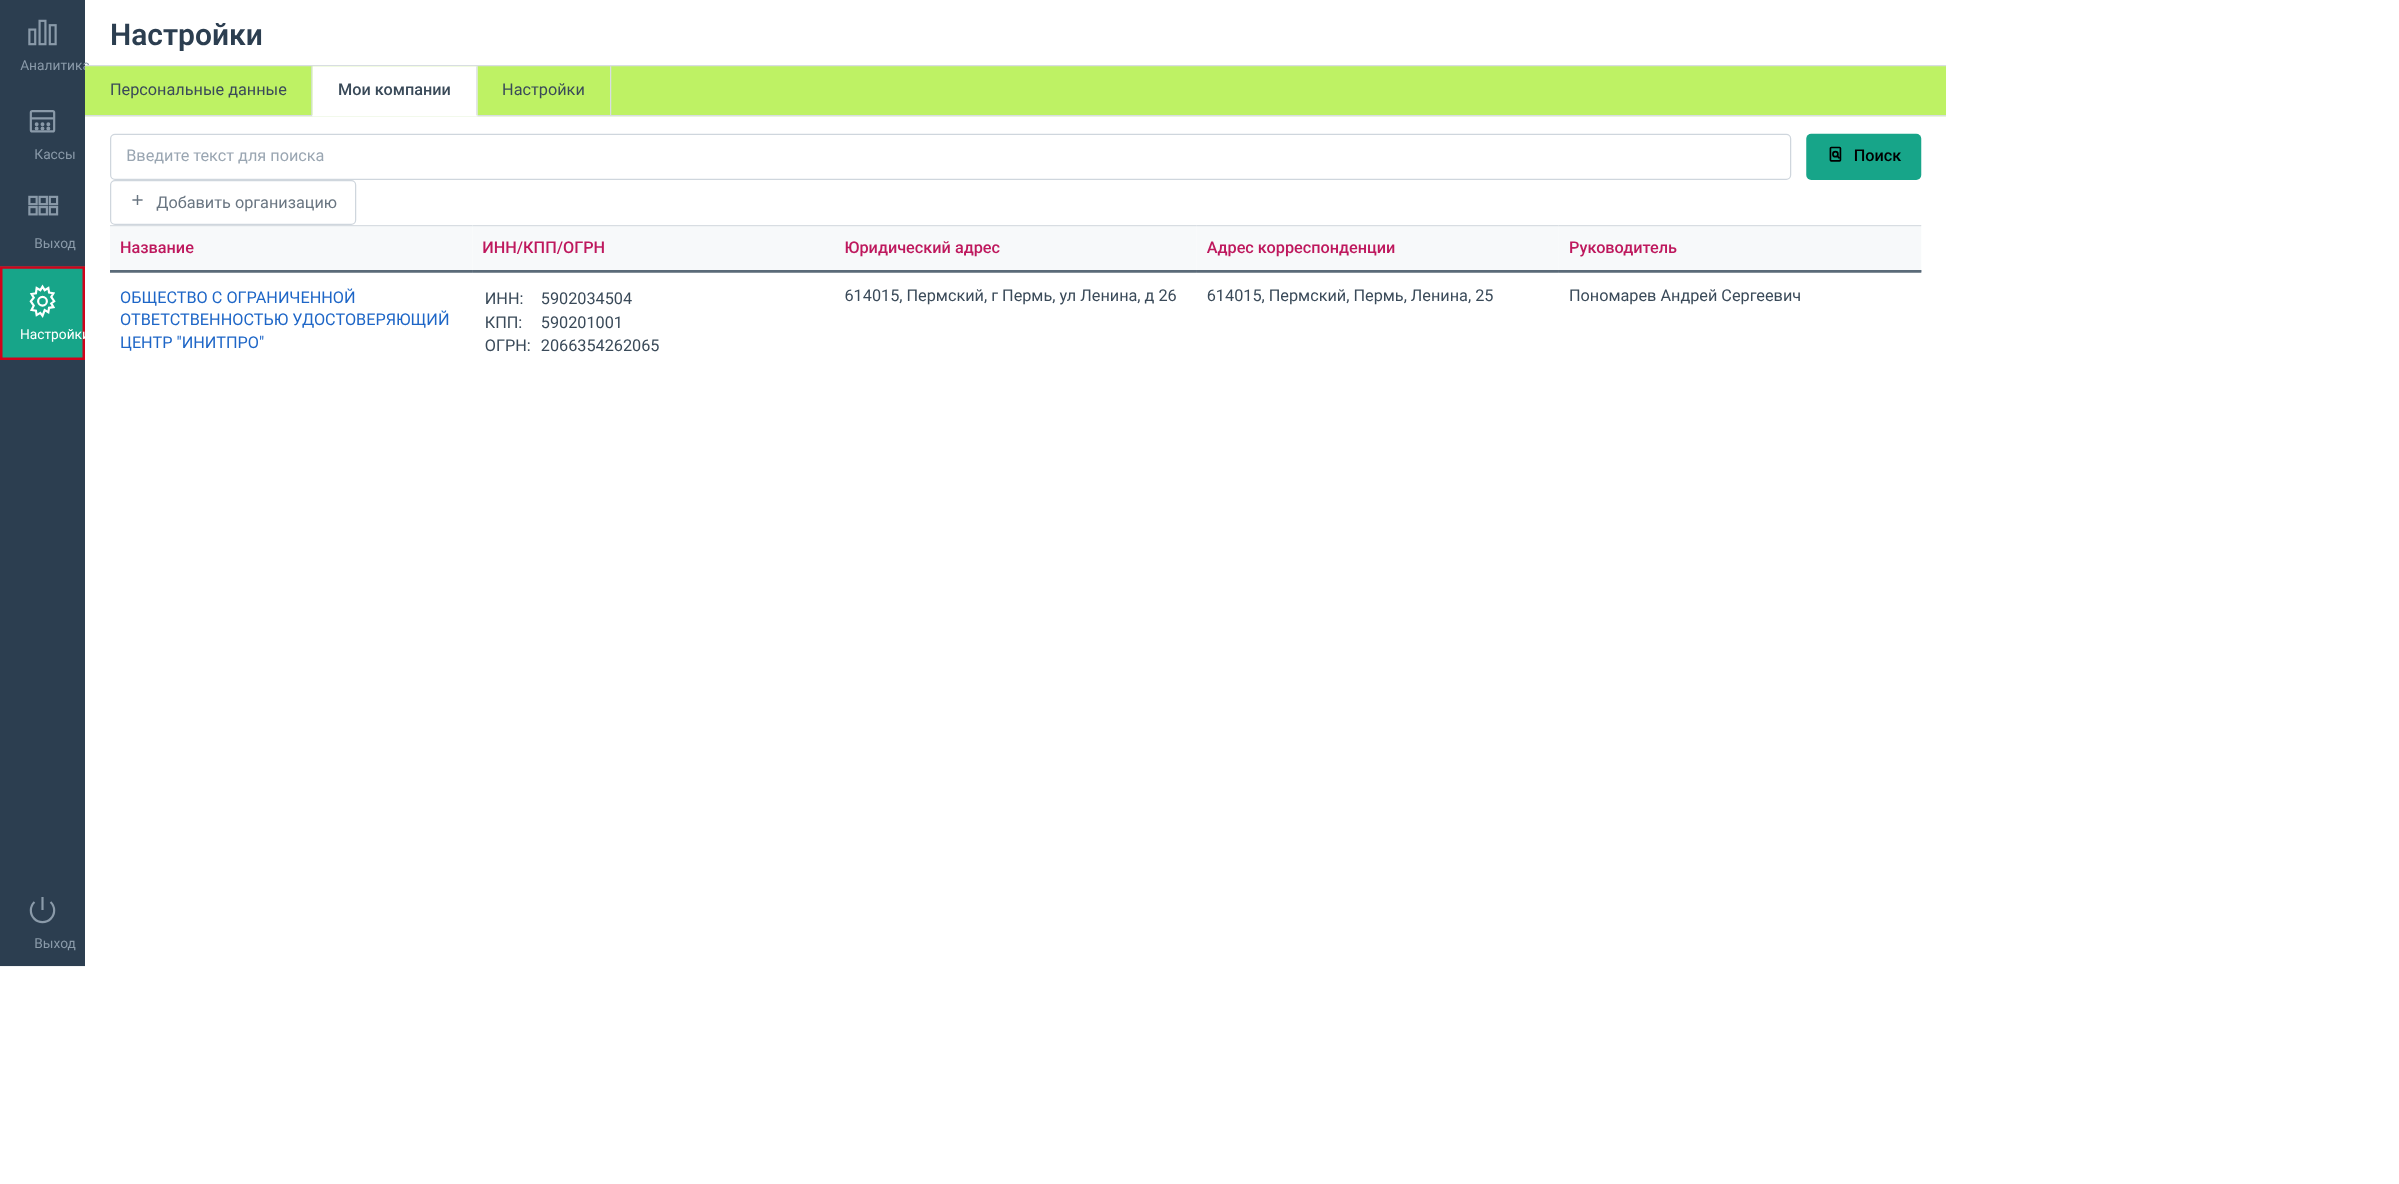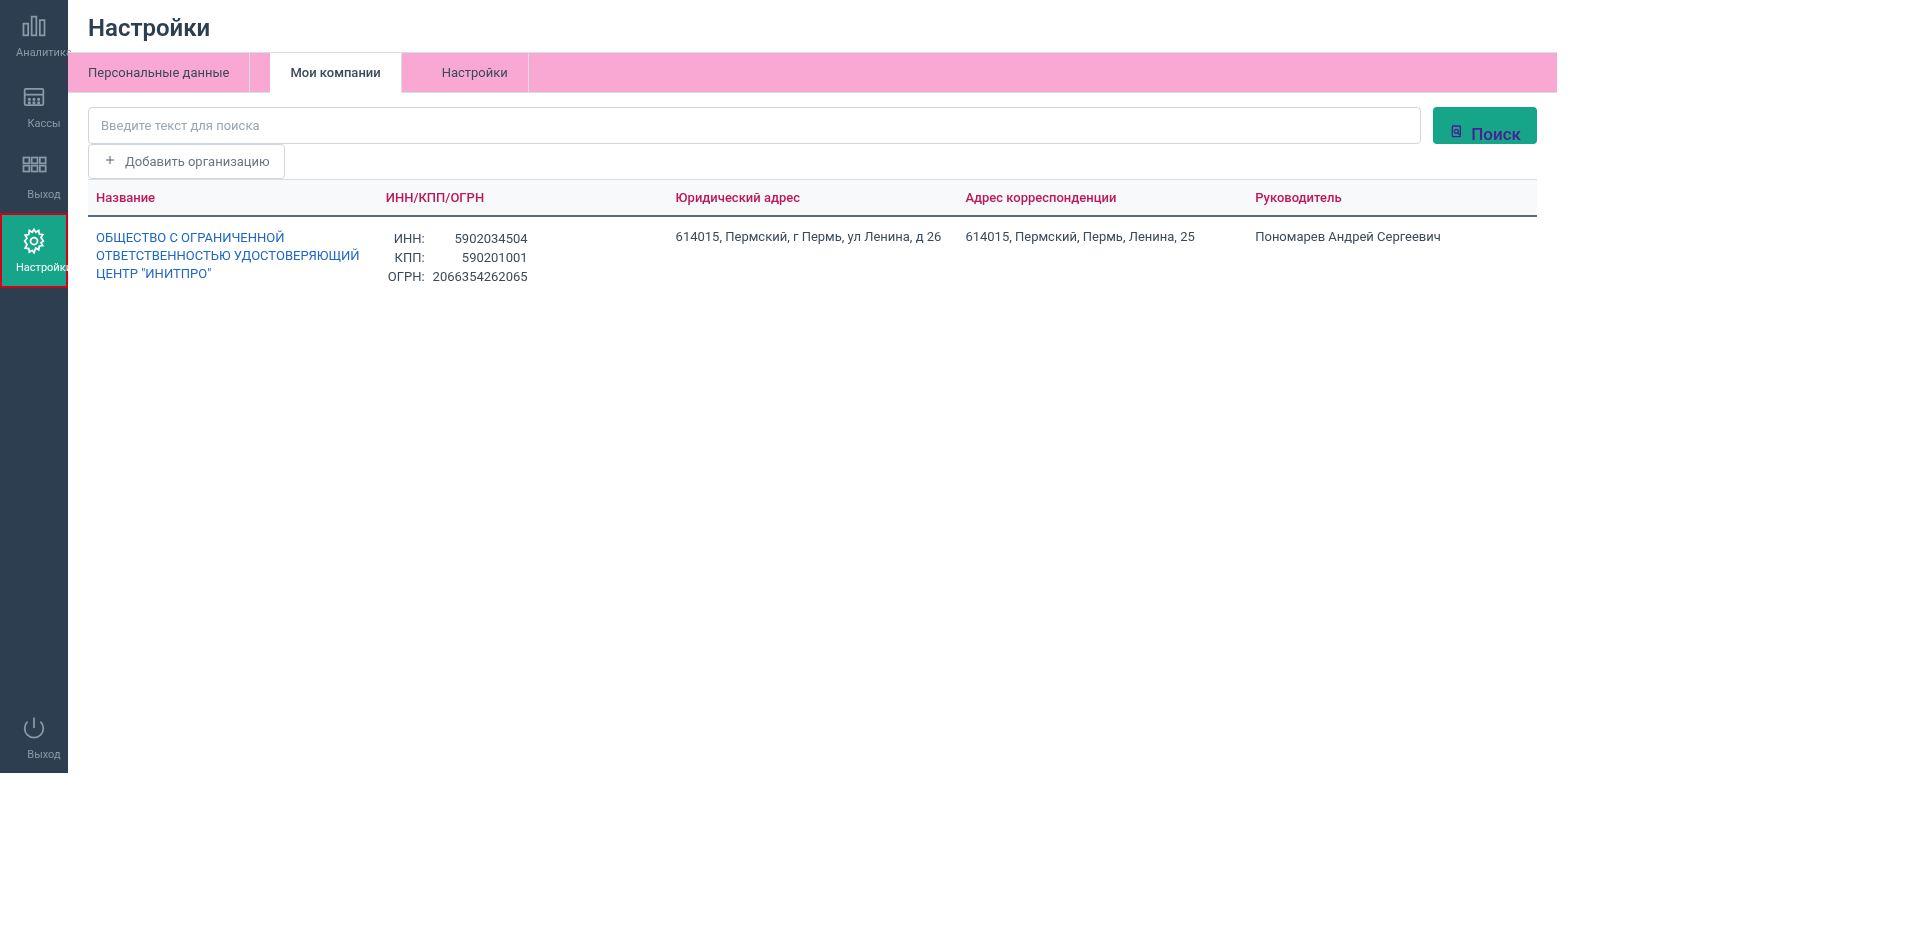--- a/index.html
+++ b/index.html
@@ -60,22 +60,21 @@
     .page-title {
       font-size: 24px;
       font-weight: 600;
       color: #2c3e50;
       padding: 14px 20px 10px;
     }
     .tabs {
       display: flex;
       border-top: 1px solid #d8dde2;
       border-bottom: 1px solid #d8dde2;
-      background: #f9a8d4;
-      gap: 20px;
+      background: #bef264;
     }
     .tab {
       padding: 12px 20px;
       font-size: 13px;
       color: #3a4a59;
       cursor: pointer;
       border-right: 1px solid #d8dde2;
     }
     .tab.active {
       background: #fff;
@@ -98,28 +97,28 @@
       border: 1px solid #cfd6dd;
       border-radius: 4px;
       font-size: 13px;
       color: #333;
     }
     .search-input::placeholder {
       color: #9aa6b2;
     }
     .search-btn {
       background: #17a589;
-      color: #4c1d95;
+      color: #000000;
       border: none;
       border-radius: 4px;
       padding: 0 16px;
       display: flex;
-      align-items: flex-end;
+      align-items: center;
       gap: 6px;
-      font-size: 17px;
+      font-size: 13px;
       cursor: pointer;
       font-weight: 500;
     }
     .search-btn svg {
       width: 16px;
       height: 16px;
     }
     .add-btn {
       display: inline-flex;
       align-items: center;
@@ -158,21 +157,20 @@
       color: #3a4a59;
       vertical-align: top;
     }
     .company-link {
       color: #1e66c7;
       cursor: pointer;
       line-height: 1.4;
     }
     .id-table {
       font-size: 13px;
-      text-align: right;
     }
     .id-table td {
       padding: 0 6px 2px 0;
       vertical-align: top;
     }
     .id-label {
       color: #8a96a3;
     }
   </style>
 </head>

